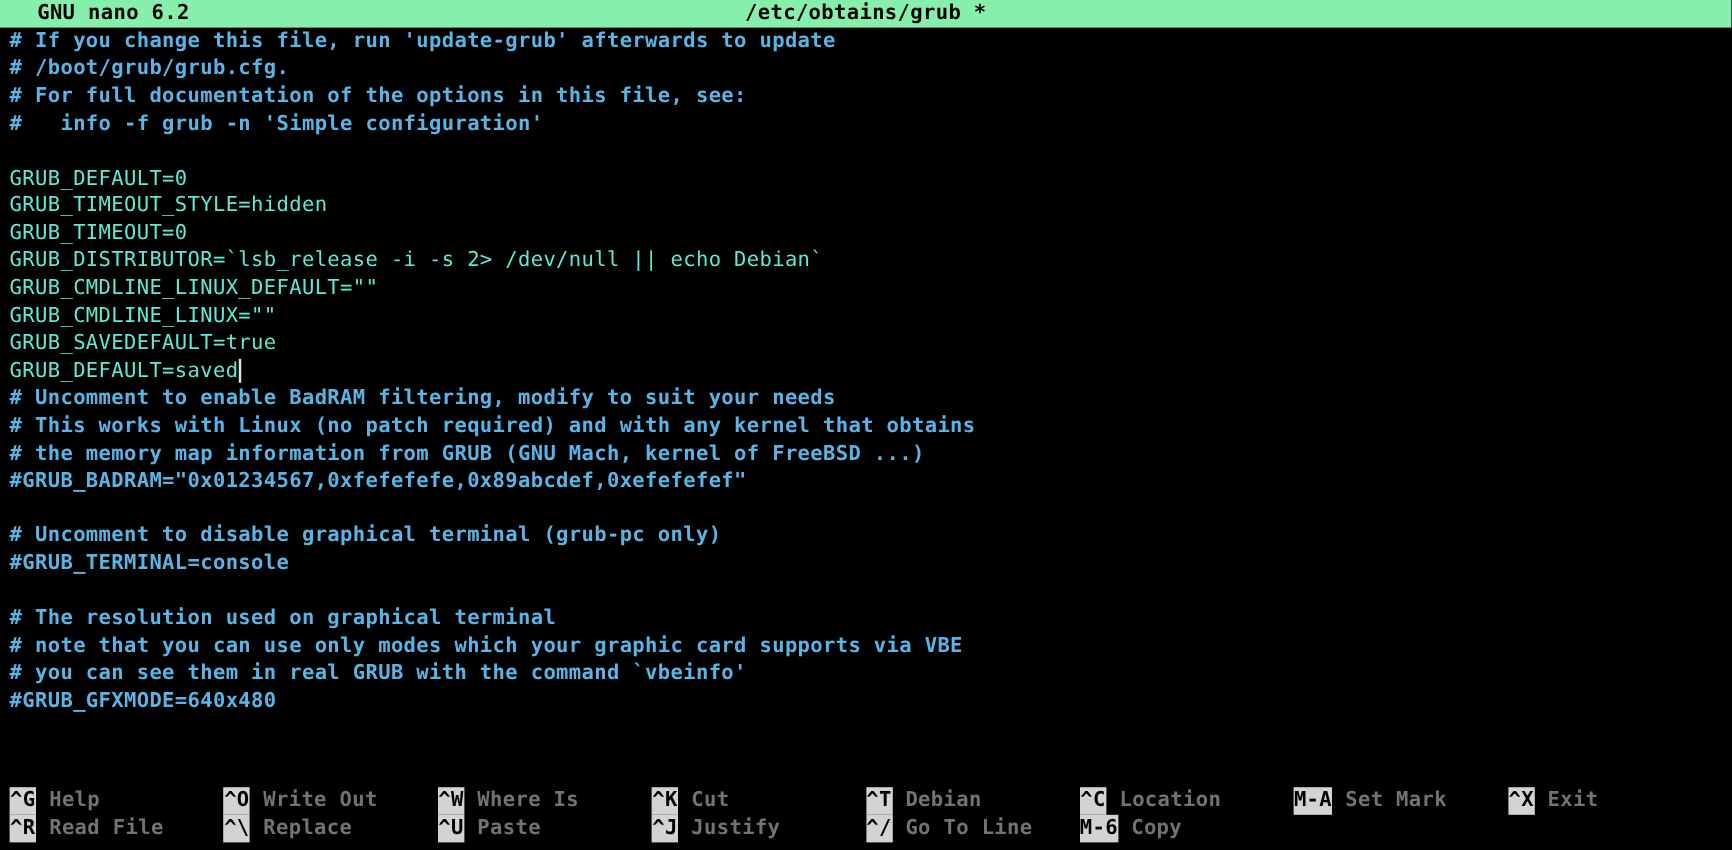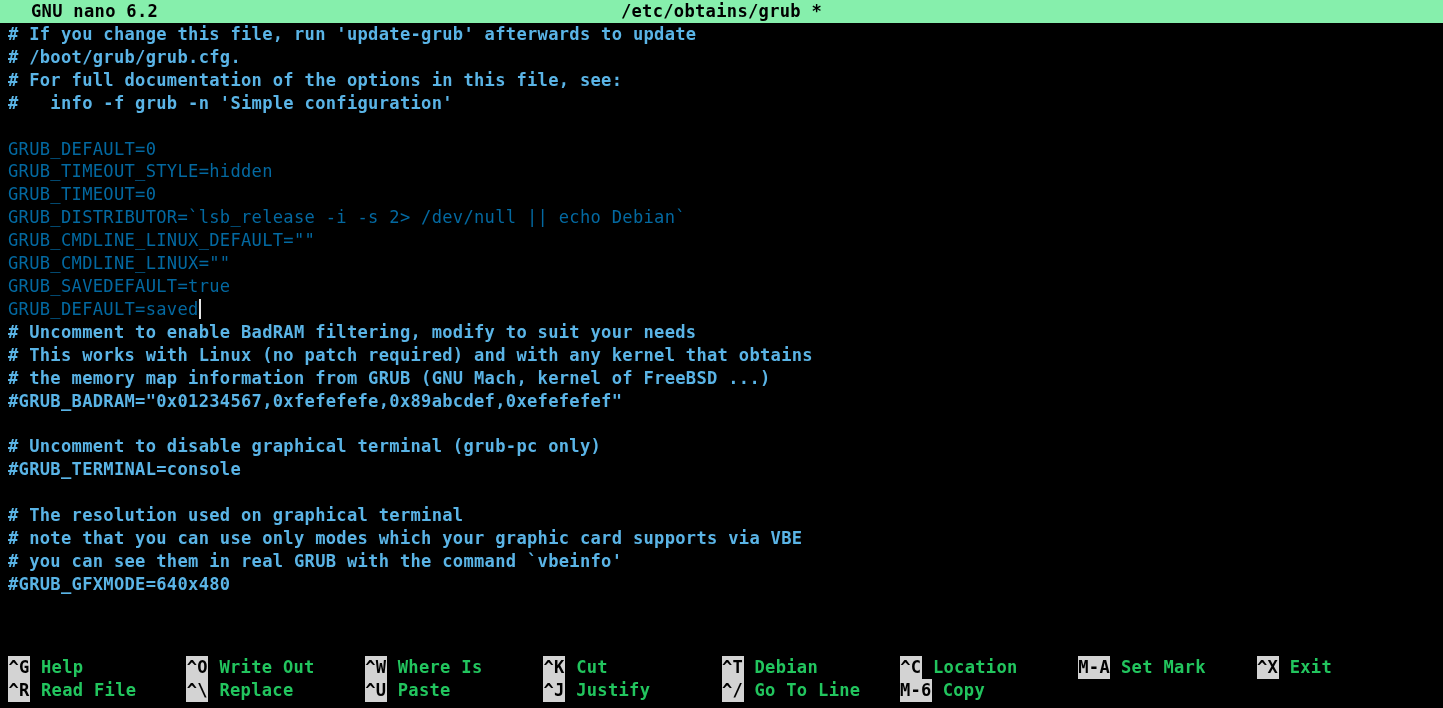--- a/index.html
+++ b/index.html
@@ -41,21 +41,21 @@
     .editor-content {
       padding-left: 8px;
       padding-top: 0;
       white-space: pre;
     }
     .comment {
       color: #5ab4e6;
       font-weight: 600;
     }
     .normal {
-      color: #0369a1;
+      color: #5eead4;
     }
     .cursor-bar {
       display: inline-block;
       width: 2px;
       height: 20px;
       background-color: #e5e5e5;
       vertical-align: text-bottom;
     }
     .shortcuts {
       position: absolute;
@@ -75,21 +75,21 @@
     .shortcut-key {
       background-color: #d3d3d3;
       color: #000;
       padding: 0 0px;
       display: inline-block;
       min-width: 22px;
       text-align: center;
     }
     .shortcut-label {
       margin-left: 11px;
-      color: #22c55e;
+      color: #737373;
     }
   </style>
 </head>
 <body>
 
 <div class="title-bar">
   <span class="title-left">GNU nano 6.2</span>
   <span class="title-center">/etc/obtains/grub *</span>
 </div>
 

